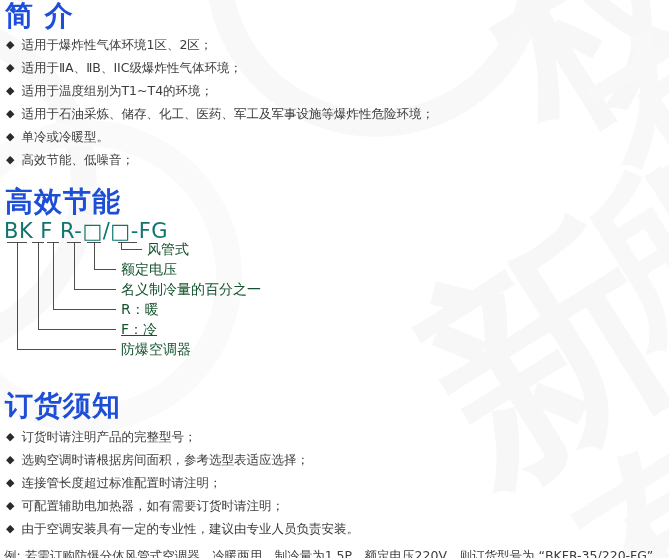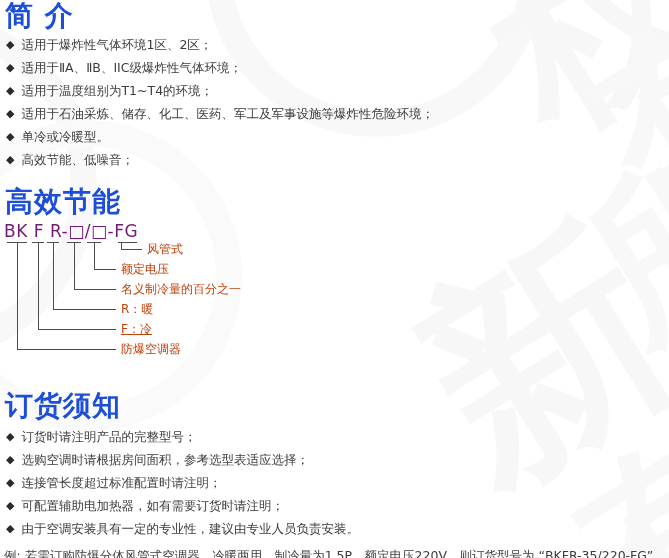--- a/index.html
+++ b/index.html
@@ -36,27 +36,27 @@
   ul.diamond-list{list-style:none;margin:5px 0 0 0;padding:0;}
   ul.diamond-list li{
     line-height:22px;font-size:12.5px;color:#3c3c3c;
     white-space:nowrap;padding-left:2px;
   }
   .bullet{display:inline-block;margin-right:7px;font-size:11px;color:#2b2b2b;transform:translateY(-1px);}
 
   
   .model-code{
     position:absolute;left:0px;top:35px;
-    font-size:17px;line-height:17px;color:#701a75;letter-spacing:0.5px;
+    font-size:21px;line-height:17px;color:#0f766e;letter-spacing:0.5px;
     white-space:pre;
     text-align:right;
   }
   .diagram-svg{position:absolute;left:0;top:0;}
   .dg-label{
-    position:absolute;font-size:12px;line-height:16px;color:#c2410c;white-space:nowrap;
+    position:absolute;font-size:14px;line-height:16px;color:#14532d;white-space:nowrap;
   }
   .dgl-0{left:143px;top:53px;}
   .dgl-1{left:117px;top:73px;}
   .dgl-2{left:117px;top:93px;}
   .dgl-3{left:117px;top:113px;}
   .dgl-4{left:117px;top:133px;text-decoration:underline;}
   .dgl-5{left:117px;top:153px;}
 
   #sec-order ul.diamond-list{margin-top:7px;}
   .example-line{

